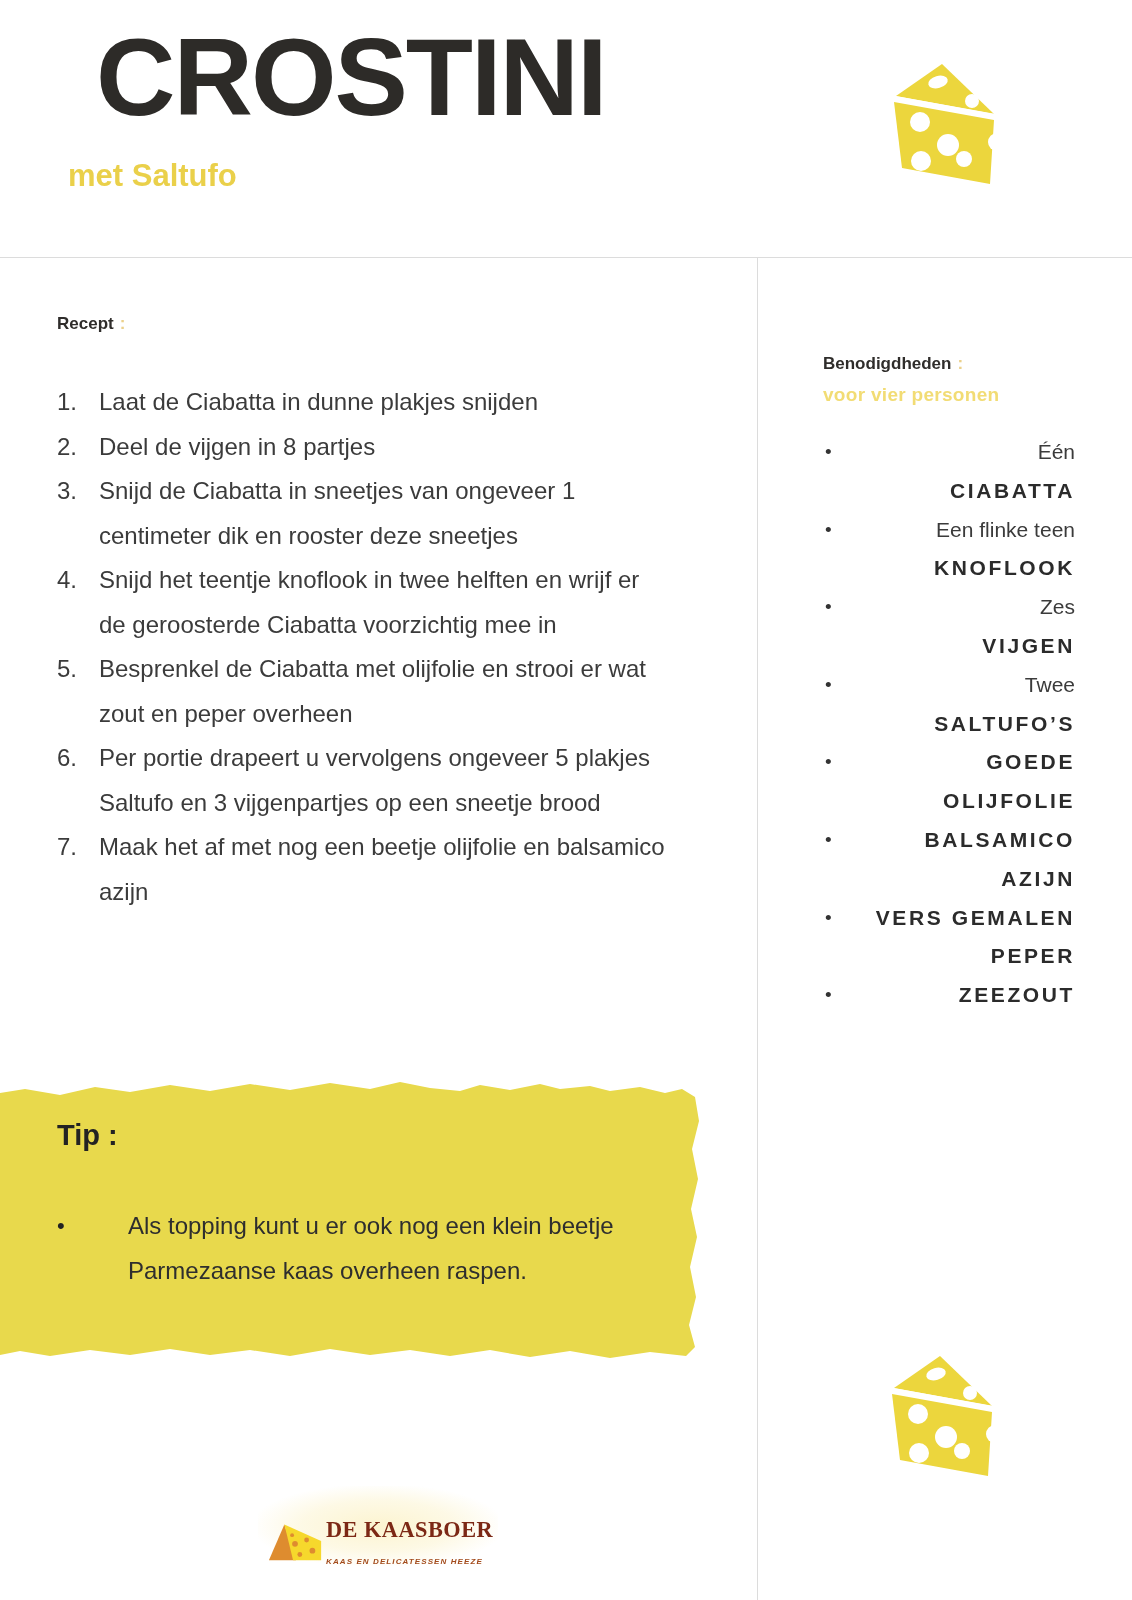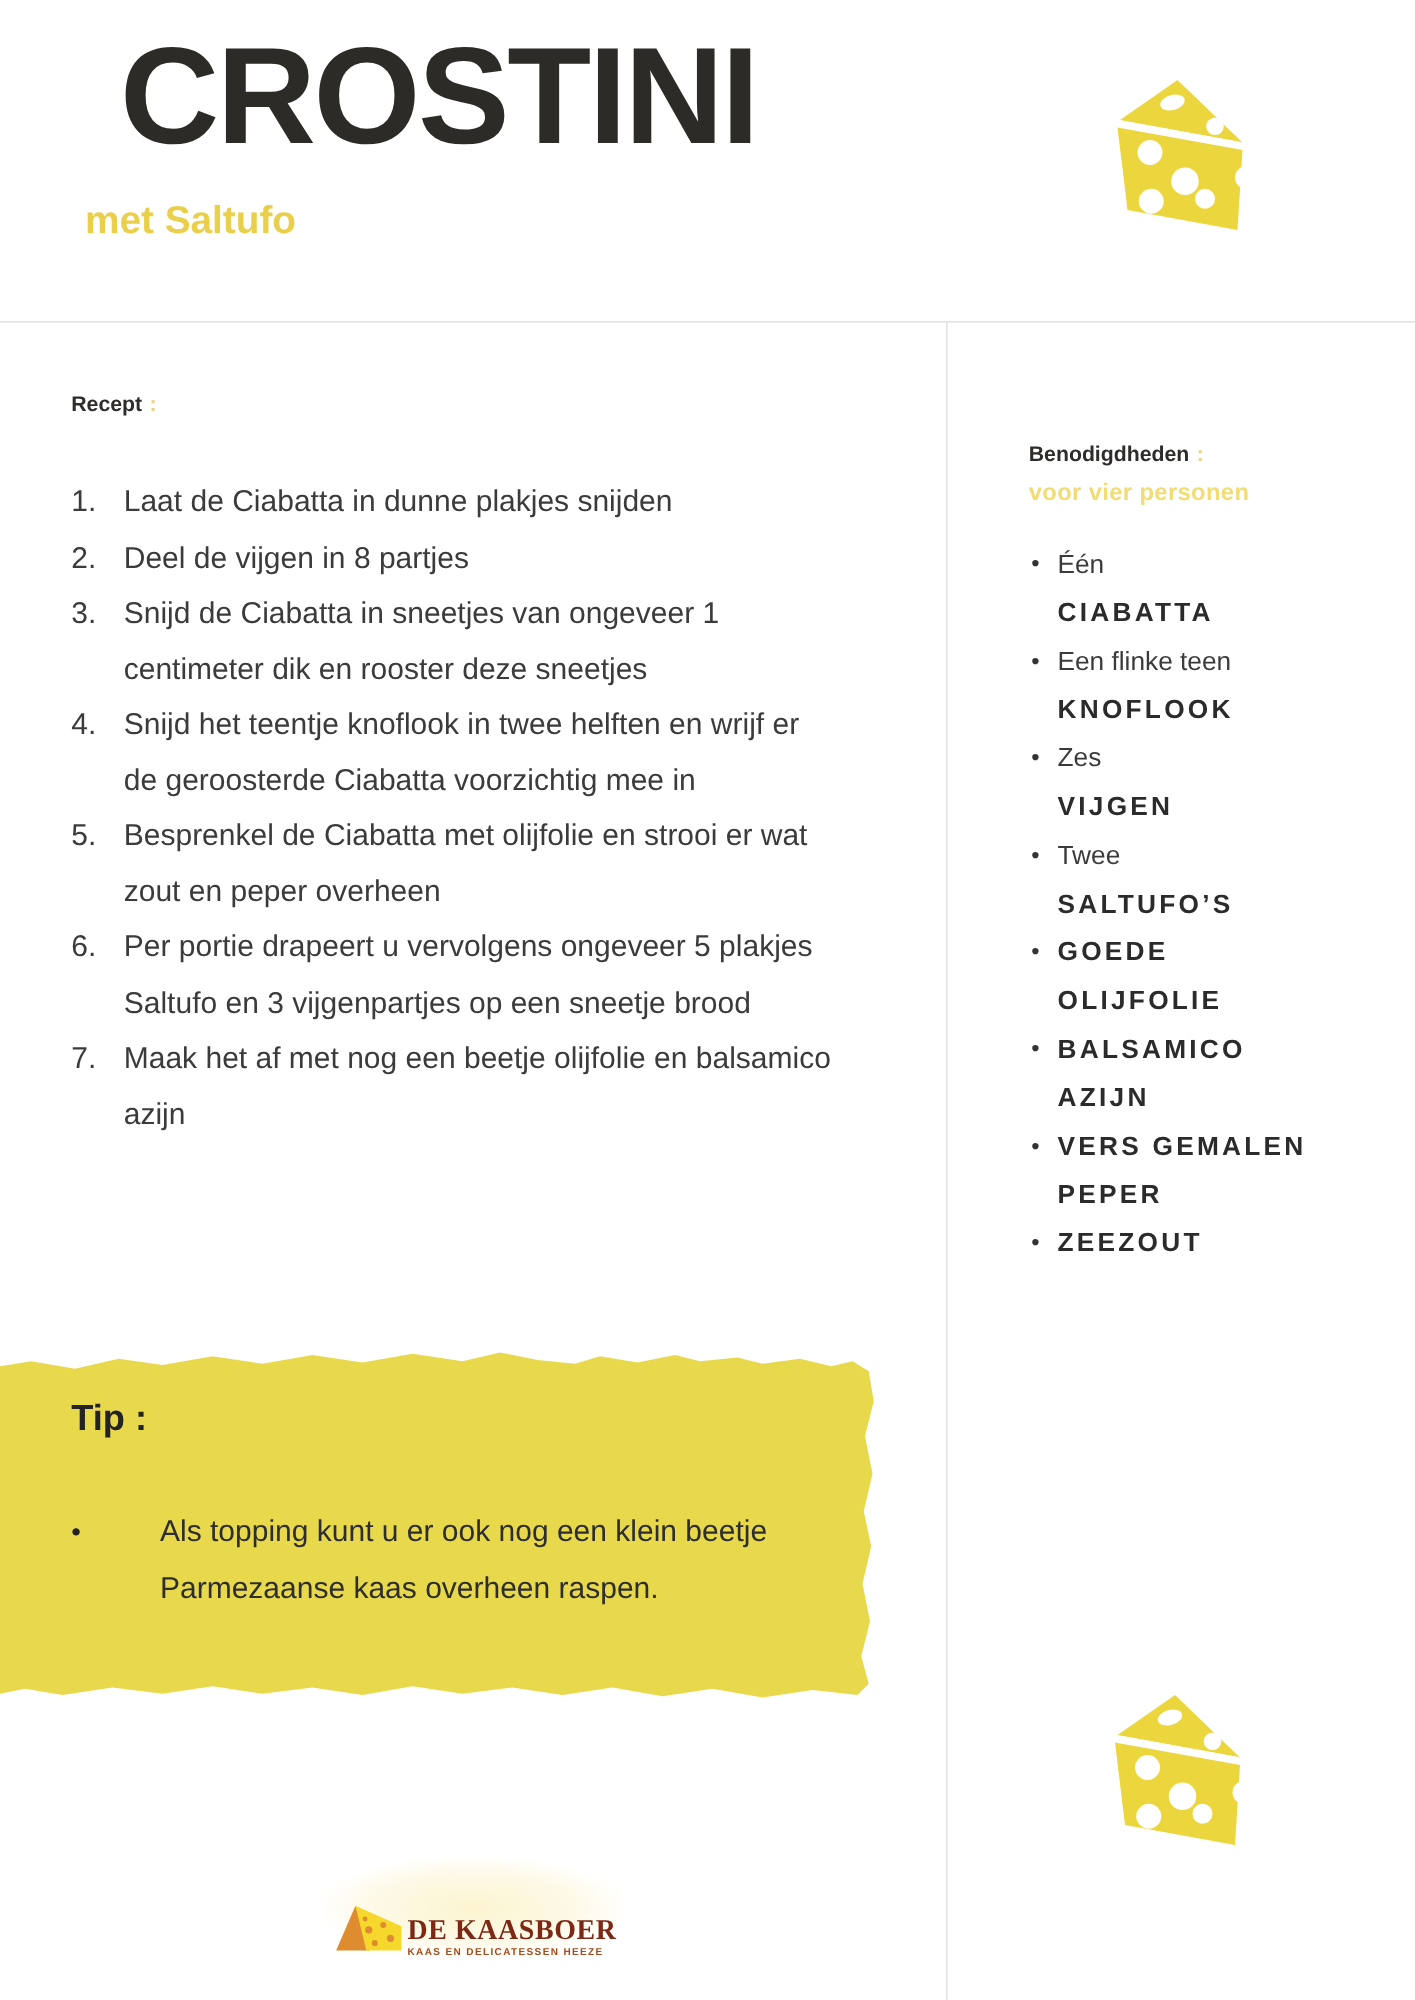--- a/index.html
+++ b/index.html
@@ -52,21 +52,21 @@
   ol.steps{list-style:none;margin-top:46px;}
   li.step{display:flex;font-size:24px;line-height:44.5px;color:var(--body-text);}
   .step-num{flex:0 0 42px;}
   .step-text{flex:1 1 auto;}
   
   .right-col{position:absolute;left:823px;top:314px;width:252px;margin-top:40px;}
   .serves{margin-top:10px;font-size:19px;font-weight:700;color:var(--accent-yellow-light);letter-spacing:0.3px;}
   ul.ings{list-style:none;margin-top:27px;}
   li.ing{display:flex;font-size:21px;line-height:38.8px;}
   .dot{flex:0 0 23px;color:#333;font-size:19px;padding-left:2px;}
-  .ing-body{flex:1 1 auto;}
+  .ing-body{flex:1 1 auto;text-align:right;}
   .ing-qty{display:block;font-weight:400;color:var(--body-text);}
   .ing-name{display:block;font-weight:700;color:var(--bold-text);letter-spacing:2.6px;}
   
   .tip{position:absolute;left:0;top:1075px;width:700px;height:298px;}
   .tip-bg{position:absolute;left:0;top:0;width:100%;height:100%;}
   .tip-bg path{fill:var(--tip-background);}
   .tip-heading{position:absolute;left:57px;top:44px;font-size:29px;font-weight:700;color:#232323;}
   .tip-list{position:absolute;left:57px;top:128px;width:585px;list-style:none;}
   .tip-item{display:flex;font-size:24px;line-height:45px;color:#2E2E2E;}
   .tip-dot{flex:0 0 30px;font-size:22px;color:#222;}
@@ -79,21 +79,21 @@
   }
   .logo-cheese{flex:0 0 58px;height:52px;margin-left:8px;}
   .logo-text{margin-left:2px;display:flex;flex-direction:column;}
   .logo-name{
     font-family:"Liberation Serif","DejaVu Serif",serif;
     font-size:23px;font-weight:700;color:var(--logo-maroon);
     letter-spacing:0.5px;transform:scaleX(0.97);transform-origin:left;white-space:nowrap;
   }
   .logo-tag{
     font-size:8px;font-weight:700;color:var(--logo-orange);
-    letter-spacing:1.1px;margin-top:0;white-space:nowrap;
+    letter-spacing:1.1px;margin-top:14px;white-space:nowrap;font-style:italic;
   }
 </style>
 </head>
 <body>
 
 <div class="page">
 
   <h1 class="title">CROSTINI</h1>
   <div class="subtitle">met Saltufo</div>
 

